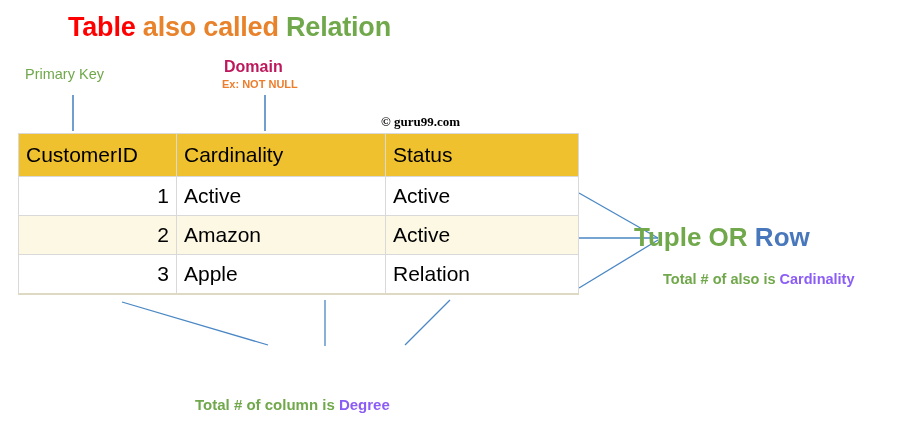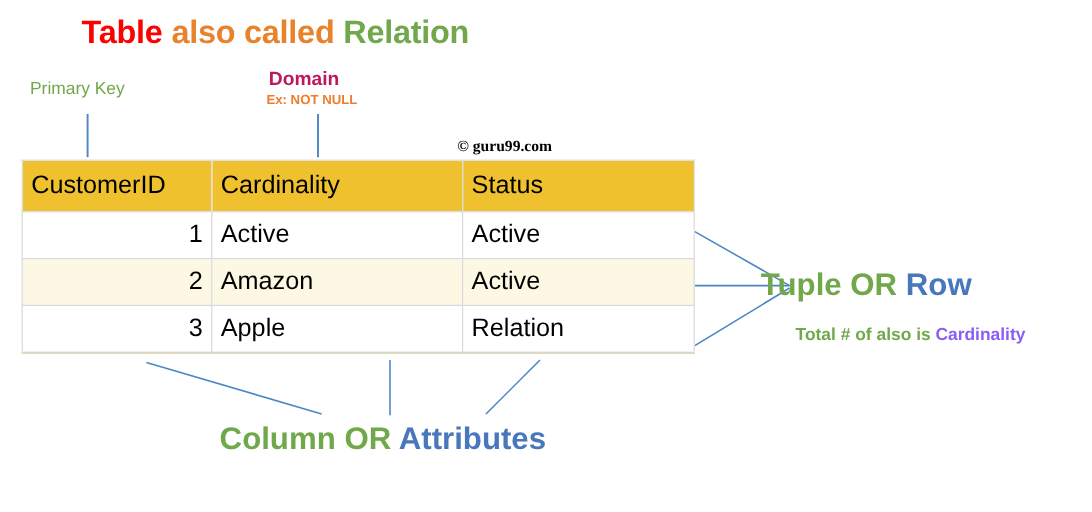--- a/index.html
+++ b/index.html
@@ -234,18 +234,18 @@
 
   <div class="lbl-tuple">
     <span class="t-green">Tuple OR</span>
     <span class="t-blue">Row</span>
   </div>
   <div class="lbl-cardinality">
     <span class="t-green">Total # of also is</span>
     <span class="t-orng2">Cardinality</span>
   </div>
 
-  <div class="lbl-column">
-    <span class="t-green">Column OR</span>
-    <span class="t-blue">Attributes</span>
+  <div class="lbl-degree">
+    <span class="t-green">Total # of column is</span>
+    <span class="t-orng2">Degree</span>
   </div>
 
 </div>
 
 </body></html>

